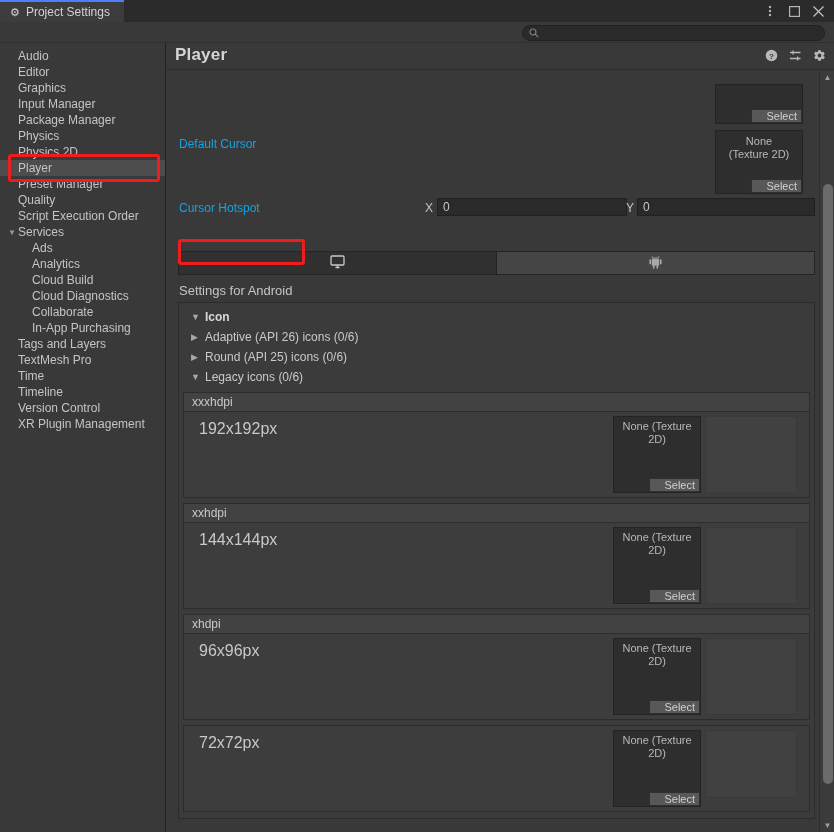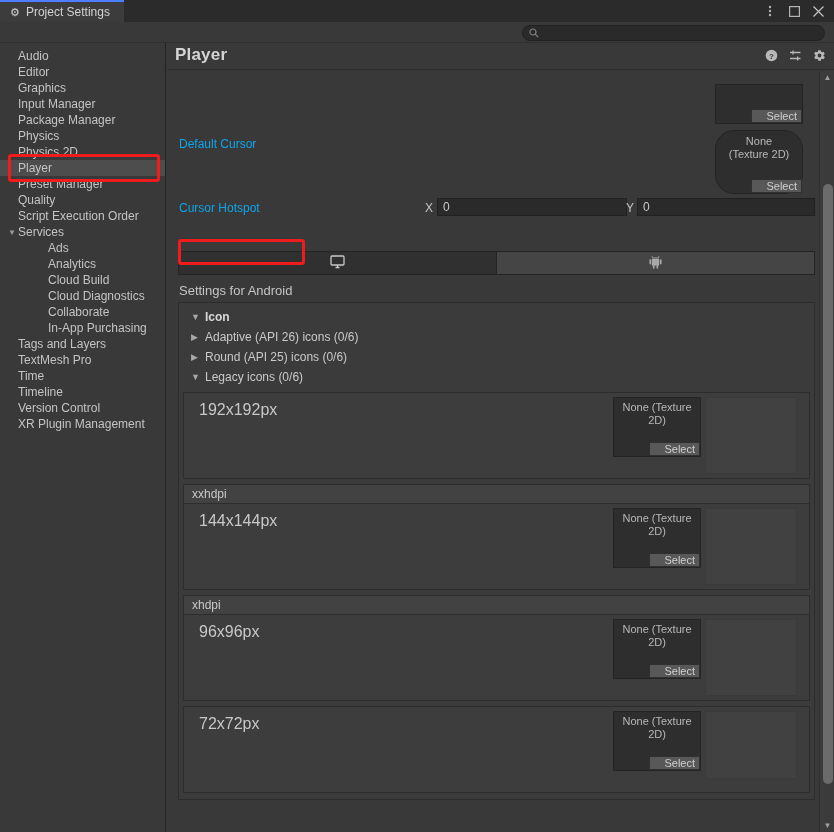--- a/index.html
+++ b/index.html
@@ -63,21 +63,21 @@
     border-right: 1px solid #232323;
     padding-top: 5px;
     overflow: hidden;
   }
   .side-item {
     height: 16px; line-height: 16px;
     padding-left: 18px;
     color: #c4c4c4; font-size: 12px;
     white-space: nowrap;
   }
-  .side-item.lvl1 { padding-left: 48px; }
+  .side-item.lvl1 { padding-left: 32px; }
   .side-item.selected { background: #4d4d4d; }
   .side-item .tri {
     display: inline-block; width: 9px; margin-left: -10px; margin-right: 1px;
     color: #9a9a9a; font-size: 8px; vertical-align: 1px;
   }
 
   
   .main {
     position: absolute; top: 43px; left: 167px; width: 667px; height: 789px;
     background: #393939;
@@ -169,21 +169,21 @@
   }
   .dpi-head {
     height: 19px; line-height: 19px;
     background: #424242;
     border-bottom: 1px solid #2e2e2e;
     padding-left: 8px; font-size: 12px; color: #c9c9c9;
   }
   .dpi-body { position: relative; height: 85px; }
   .dpi-size { position: absolute; left: 15px; top: 8px; font-size: 16px; color: #c8c8c8; }
   .dpi-preview {
-    position: absolute; right: 108px; top: 4px; width: 88px; height: 60px;
+    position: absolute; right: 108px; top: 4px; width: 88px; height: 77px;
     background: #2e2e2e; border: 1px solid #242424;
   }
   .dpi-preview .objlabel { font-size: 11px; line-height: 13px; padding-top: 3px; }
   .dpi-slot {
     position: absolute; right: 12px; top: 4px; width: 92px; height: 77px;
     background: #414141; border: 1px solid #3a3a3a;
   }
 
   
   .vscroll {
@@ -312,21 +312,21 @@
         <div class="cursor-block">
 
           <div class="obj-field" style="right:12px; top:-22px; width:88px; height:40px;">
             <div class="sel-btn">
               <span>Select</span>
             </div>
           </div>
 
           <div class="field-label" style="left:12px; top:31px;">Default Cursor</div>
 
-          <div class="obj-field" style="right:12px; top:24px; width:88px; height:64px;border-radius:19px;">
+          <div class="obj-field" style="right:12px; top:24px; width:88px; height:64px;">
             <div class="objlabel">
               <span>None</span><br>
               <span>(Texture 2D)</span>
             </div>
             <div class="sel-btn">
               <span>Select</span>
             </div>
           </div>
 
           <div class="field-label" style="left:12px; top:95px;">Cursor Hotspot</div>
@@ -380,20 +380,21 @@
                 <span class="arrow">▶</span>
                 <span>Round (API 25) icons (0/6)</span>
               </div>
               <div class="foldout">
                 <span class="arrow">▼</span>
                 <span>Legacy icons (0/6)</span>
               </div>
             </div>
           <div id="dpi-cards">
               <div class="dpi-card">
+                <div class="dpi-head"><span>xxxhdpi</span></div>
                 <div class="dpi-body">
                   <div class="dpi-size">192x192px</div>
                   <div class="dpi-slot"></div>
                   <div class="obj-field dpi-preview">
                     <div class="objlabel">None (Texture 2D)</div>
                     <div class="sel-btn">
                       <span>Select</span>
                     </div>
                   </div>
                 </div>

